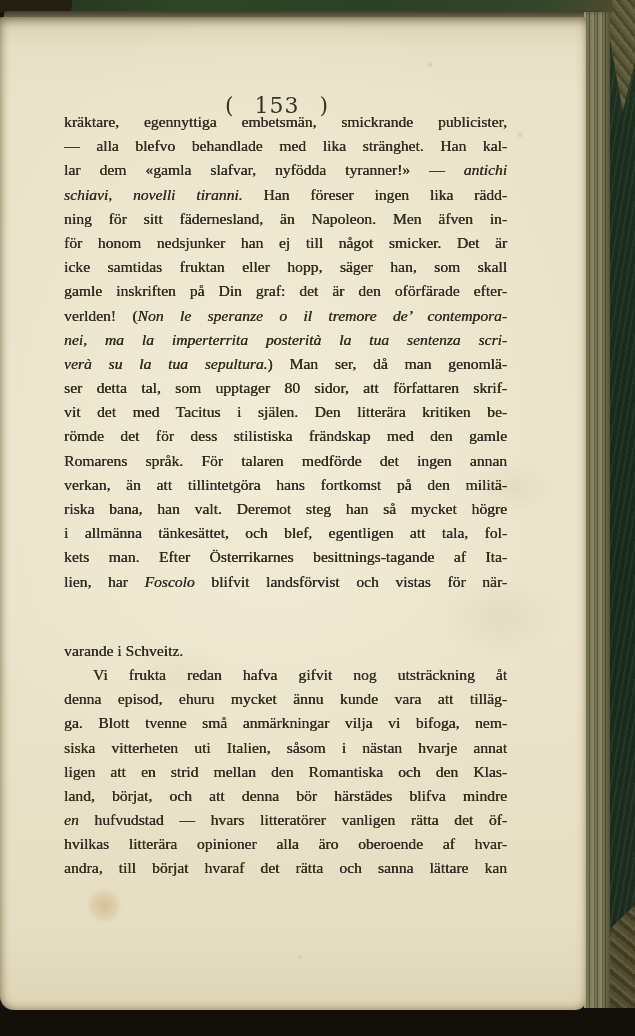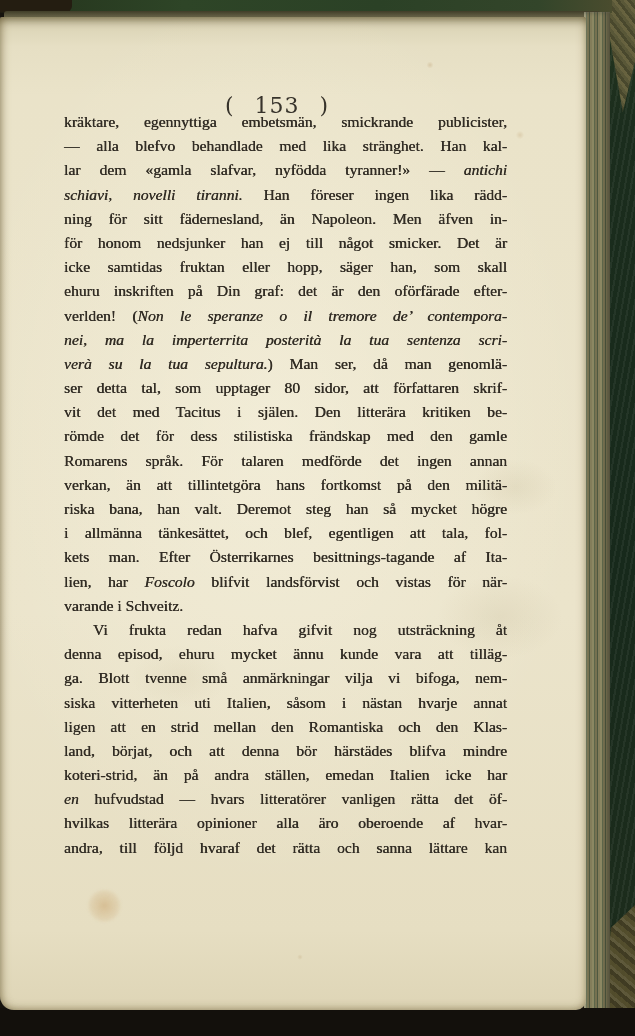--- a/index.html
+++ b/index.html
@@ -60,21 +60,21 @@
     filter:blur(1px);transform:rotate(-15deg);}
 
   
   .page-header{position:absolute;left:56px;top:76px;width:442px;text-align:center;
     font-size:22px;color:#37332b;word-spacing:12px;letter-spacing:1px;}
 
   
   .body-text{position:absolute;left:64px;top:93px;width:443px;color:#322d25;
     font-size:15.6px;line-height:24.2px;text-shadow:.35px 0 0 currentColor;}
   .line{text-align:justify;text-align-last:justify;white-space:normal;height:24.2px;overflow:visible;font-family:Liberation Serif, serif;}
-  .line.last{text-align-last:left;}
+  .line.last{text-align-last:left;margin-top:45px;}
   .line.indent{text-indent:29px;}
   .it{font-style:italic;}
 </style>
 </head>
 <body>
 
 <div class="scene">
 
   <div class="cover-right">
     <span class="corner-gold-top"></span>
@@ -91,40 +91,39 @@
     <div class="stain-foxing"></div>
     <div class="page-header">( 153 )</div>
     <div class="body-text">
         <div class="line"><span>kräktare, egennyttiga embetsmän, smickrande publicister,</span></div>
         <div class="line"><span>— alla blefvo behandlade med lika stränghet.  Han kal-</span></div>
         <div class="line"><span>lar dem «gamla slafvar, nyfödda tyranner!» — </span><span class="it">antichi</span></div>
         <div class="line"><span class="it">schiavi, novelli tiranni.</span><span>  Han föreser ingen lika rädd-</span></div>
         <div class="line"><span>ning för sitt fädernesland, än Napoleon.  Men äfven in-</span></div>
         <div class="line"><span>för honom nedsjunker han ej till något smicker.  Det är</span></div>
         <div class="line"><span>icke samtidas fruktan eller hopp, säger han, som skall</span></div>
-        <div class="line"><span>ehuru inskriften på Din graf: det är den oförfärade efter-</span></div>
+        <div class="line"><span>gamle inskriften på Din graf: det är den oförfärade efter-</span></div>
         <div class="line"><span>verlden! (</span><span class="it">Non le speranze o il tremore de’ contempora-</span></div>
         <div class="line"><span class="it">nei, ma la imperterrita posterità la tua sentenza scri-</span></div>
         <div class="line"><span class="it">verà su la tua sepultura.</span><span>)  Man ser, då man genomlä-</span></div>
         <div class="line"><span>ser detta tal, som upptager 80 sidor, att författaren skrif-</span></div>
         <div class="line"><span>vit det med Tacitus i själen.  Den litterära kritiken be-</span></div>
         <div class="line"><span>römde det för dess stilistiska frändskap med den gamle</span></div>
         <div class="line"><span>Romarens språk.  För talaren medförde det ingen annan</span></div>
         <div class="line"><span>verkan, än att tillintetgöra hans fortkomst på den militä-</span></div>
         <div class="line"><span>riska bana, han valt.  Deremot steg han så mycket högre</span></div>
         <div class="line"><span>i allmänna tänkesättet, och blef, egentligen att tala, fol-</span></div>
         <div class="line"><span>kets man.  Efter Österrikarnes besittnings-tagande af Ita-</span></div>
         <div class="line"><span>lien, har </span><span class="it">Foscolo</span><span> blifvit landsförvist och vistas för när-</span></div>
         <div class="line last"><span>varande i Schveitz.</span></div>
         <div class="line indent"><span>Vi frukta redan hafva gifvit nog utsträckning åt</span></div>
         <div class="line"><span>denna episod, ehuru mycket ännu kunde vara att tilläg-</span></div>
         <div class="line"><span>ga.  Blott tvenne små anmärkningar vilja vi bifoga, nem-</span></div>
         <div class="line"><span>siska vitterheten uti Italien, såsom i nästan hvarje annat</span></div>
         <div class="line"><span>ligen att en strid mellan den Romantiska och den Klas-</span></div>
         <div class="line"><span>land, börjat, och att denna bör härstädes blifva mindre</span></div>
-        <div class="line"><span>koteri-strid, än på andra ställen, emedan Italien icke har</span></div>
         <div class="line"><span class="it">en</span><span> hufvudstad — hvars litteratörer vanligen rätta det öf-</span></div>
         <div class="line"><span>hvilkas litterära opinioner alla äro oberoende af hvar-</span></div>
-        <div class="line"><span>andra, till följd hvaraf det rätta och sanna lättare kan</span></div>
+        <div class="line"><span>andra, till börjat hvaraf det rätta och sanna lättare kan</span></div>
       </div>
   </div>
 
 </div>
 
 </body></html>

